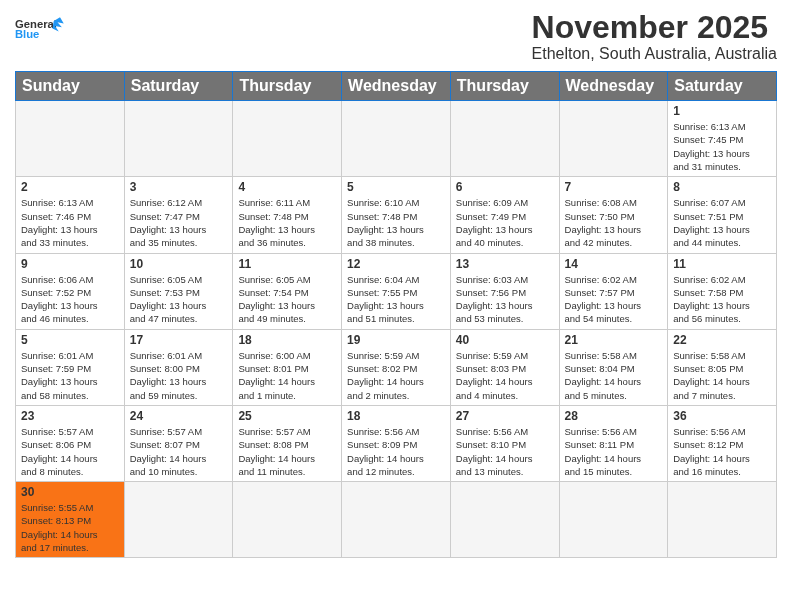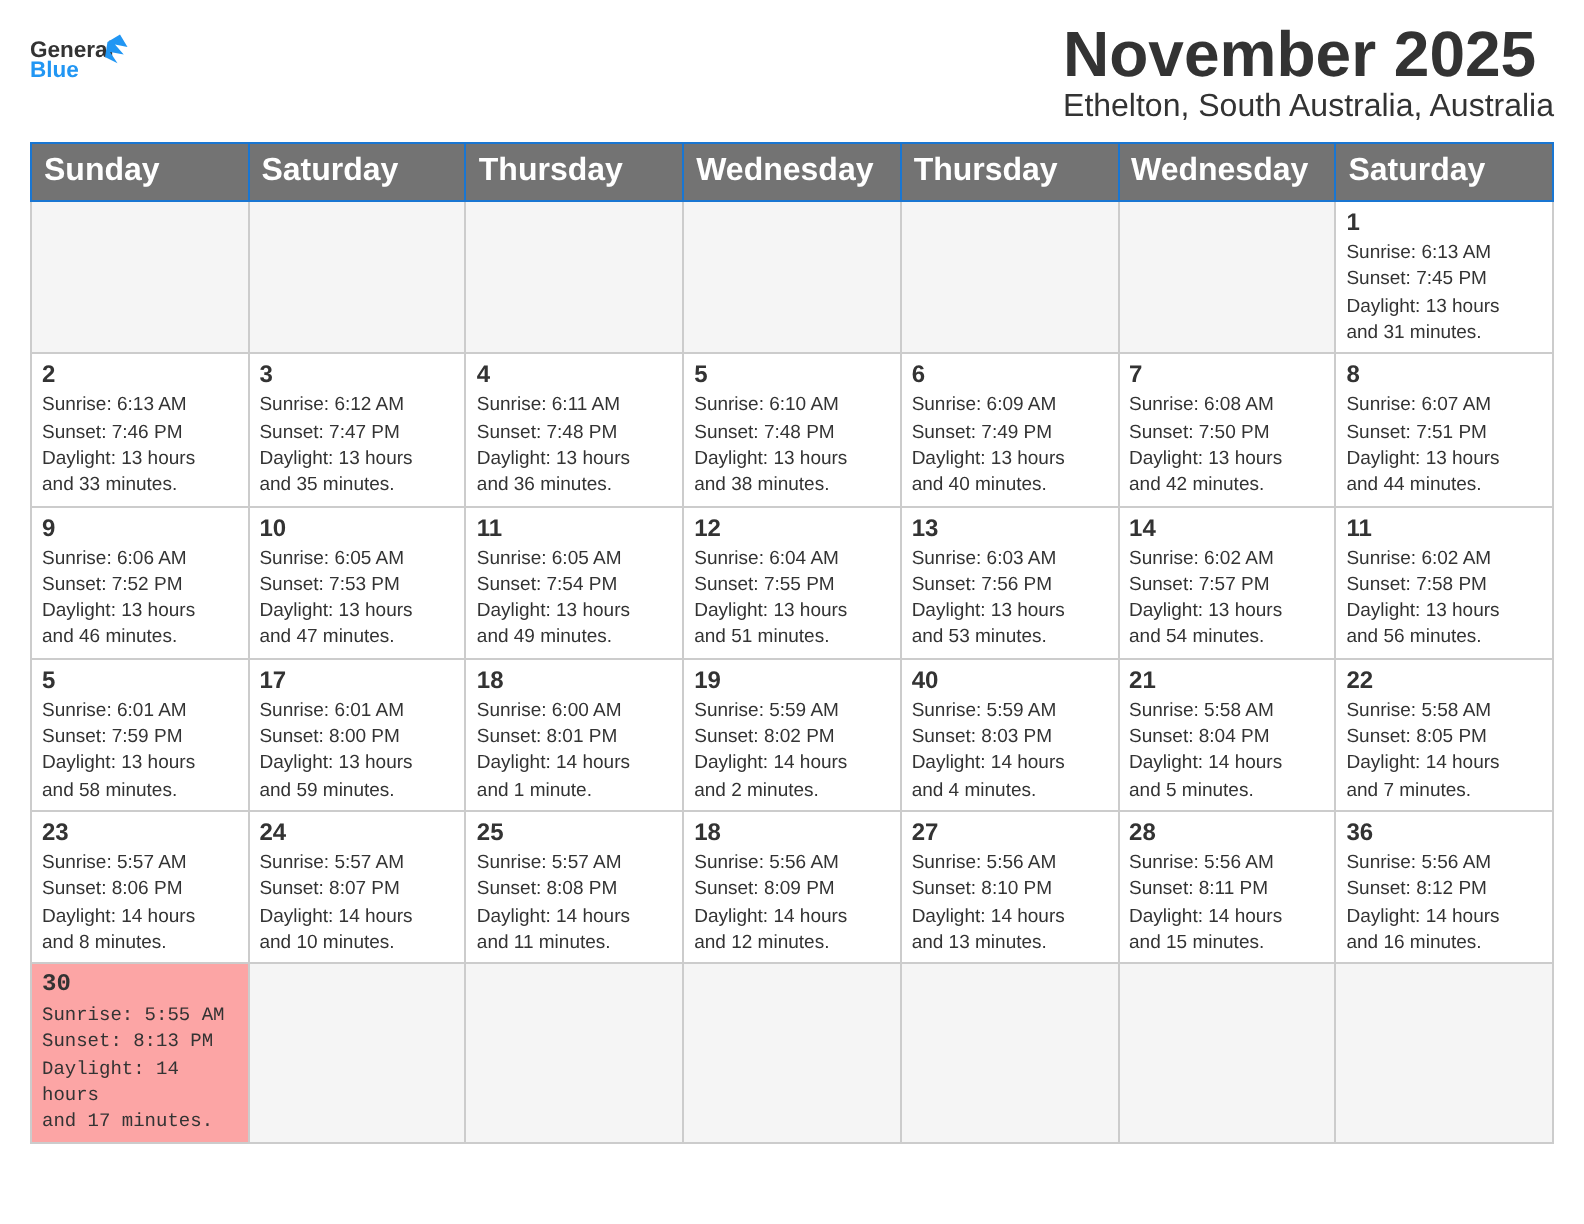--- a/index.html
+++ b/index.html
@@ -73,22 +73,21 @@
     }
     .day-info {
       color: #333;
       font-size: 9.5px;
       line-height: 1.4;
     }
     .last-row td {
       background: #f5f5f5;
     }
     .last-row td.has-data {
-      background: #fca5a5;
-      font-family: Liberation Mono, monospace;
+      background: #f97316;
     }
   </style>
 </head>
 <body>
 
 <div class="header">
   <div class="logo">
     <svg class="logo-bird" viewBox="0 0 80 45">
       <text x="0" y="20" font-size="18" font-weight="bold" fill="#333" font-family="Arial">General</text>
       <text x="0" y="36" font-size="18" font-weight="bold" fill="#2196F3" font-family="Arial">Blue</text>

